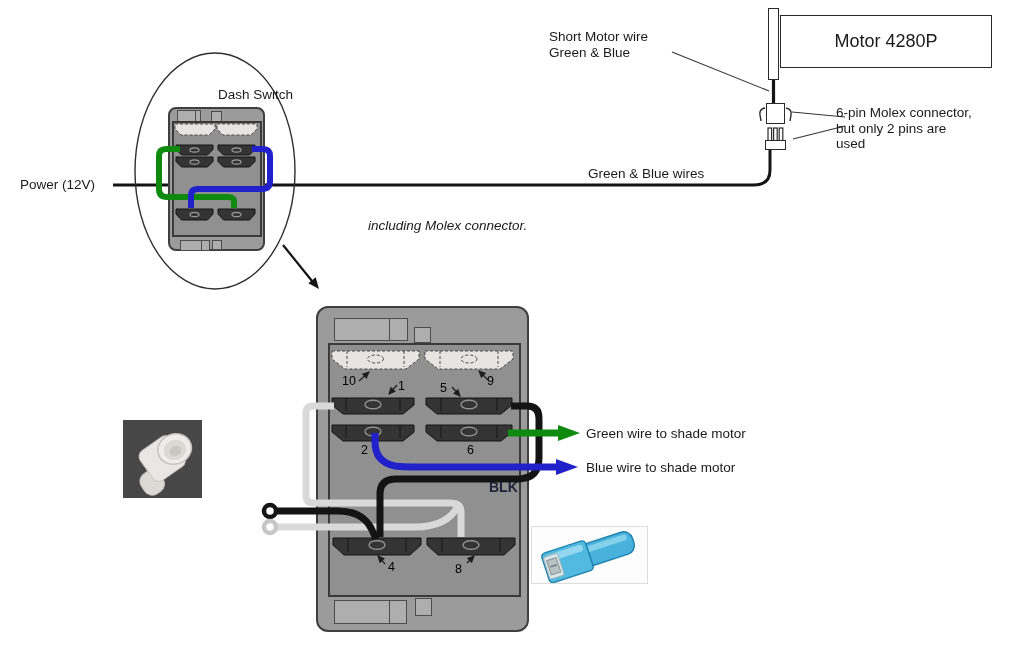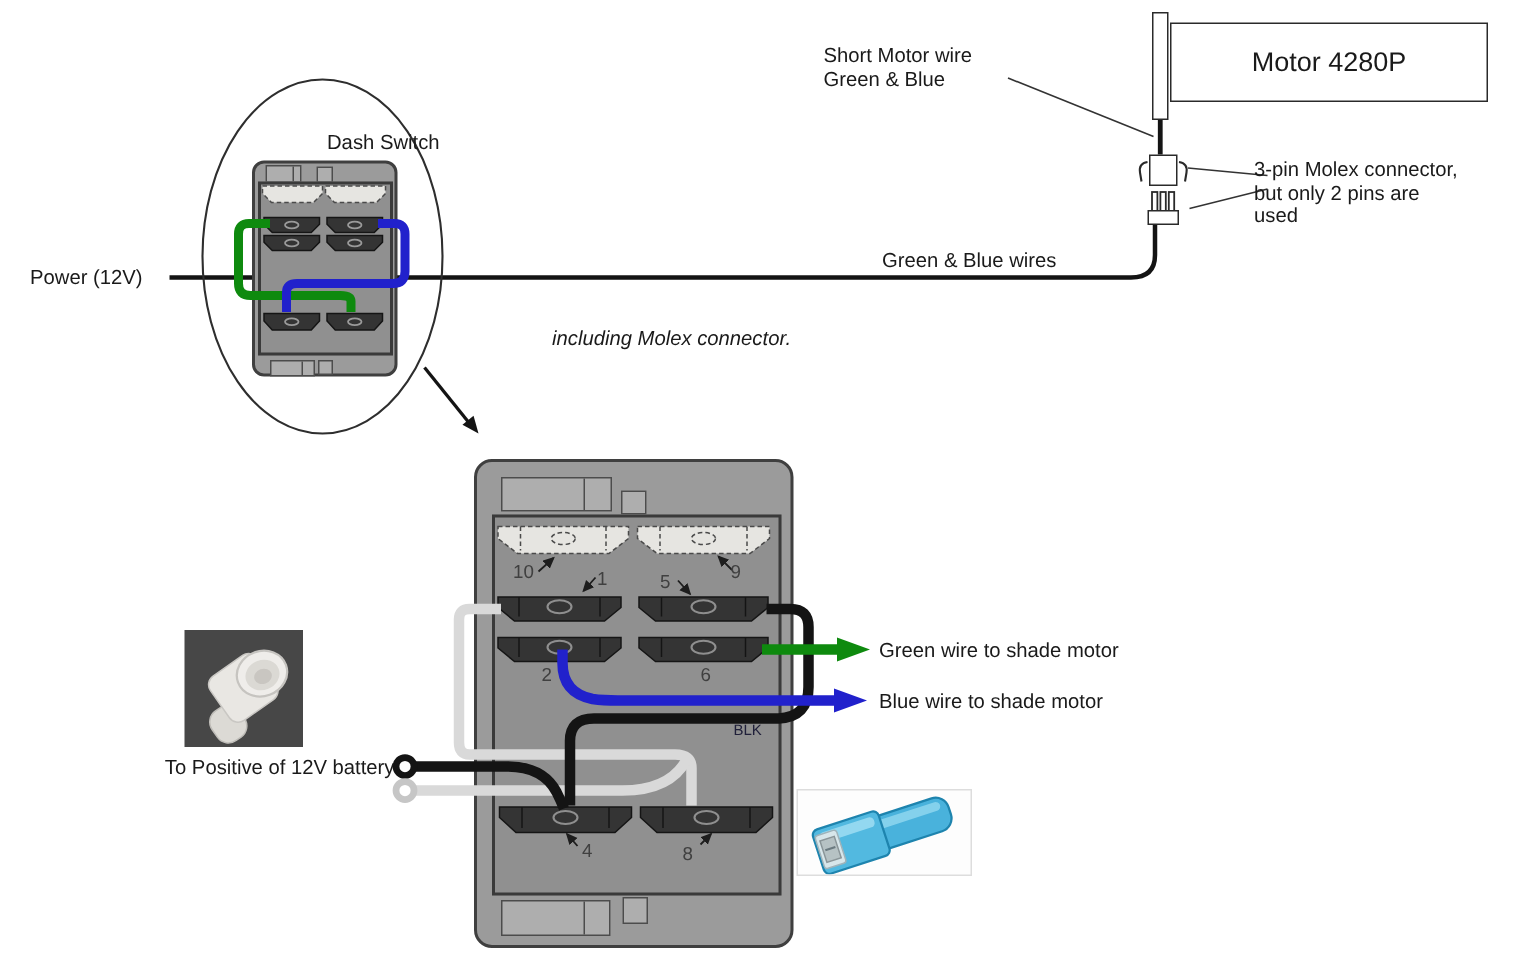--- a/index.html
+++ b/index.html
@@ -7,21 +7,21 @@
          font-family:"Liberation Sans", sans-serif;color:#1a1a1a;}
   .abs{position:absolute;}
   .txt{position:absolute;font-size:13.5px;line-height:15.5px;white-space:nowrap;color:#1a1a1a;}
   .ctr{white-space:normal;}
   svg{position:absolute;left:0;top:0;}
   .layer1{z-index:1;} .layer2{z-index:2;} .layer3{z-index:3;} .layer4{z-index:4;}
   .switch-body{position:absolute;background:#9b9b9b;border:2px solid #3f3f3f;box-sizing:border-box;}
   .inner-panel{position:absolute;background:#909090;border:2px solid #3a3a3a;box-sizing:border-box;}
   .tab{position:absolute;background:#aeaeae;border:1.5px solid #4c4c4c;box-sizing:border-box;}
   .tab .divider{position:absolute;top:0;bottom:0;width:0;border-left:1.5px solid #4c4c4c;}
-  .pin-label{position:absolute;font-size:12.5px;color:#404040;}
+  .pin-label{position:absolute;font-size:12.5px;color:#000000;}
   .photo{position:absolute;overflow:hidden;}
 </style>
 </head>
 <body>
 
 <div id="stage">
 
   <svg class="layer1" width="1024" height="650" viewBox="0 0 1024 650">
 
     <path d="M113,185 H754 Q770,185 770,170 V150" fill="none" stroke-width="3" stroke="#141414"></path>
@@ -222,31 +222,30 @@
   <div class="txt layer4" style="left:588px;top:166px;">Green &amp; Blue wires</div>
 
   <div class="txt layer4" style="left:368px;top:218px;font-style:italic;">including Molex connector.</div>
 
   <div class="txt ctr layer4" style="left:549px;top:29px;width:132px;">
     <div>Short Motor wire</div>
     <div>Green &amp; Blue</div>
   </div>
 
   <div class="txt ctr layer4" style="left:836px;top:105px;width:168px;">
-    <div>3-pin Molex connector,</div>
+    <div>6-pin Molex connector,</div>
     <div>but only 2 pins are</div>
     <div>used</div>
   </div>
 
   <div class="txt layer4" style="left:586px;top:426px;">Green wire to shade motor</div>
   <div class="txt layer4" style="left:586px;top:460px;text-align:right;">Blue wire to shade motor</div>
 
-  <div class="txt layer4" style="left:489px;top:480px;font-size:10px;color:#20203a;">BLK</div>
-
-  <div class="txt layer4" style="left:58px;top:504px;width:205px;text-align:right;">To Positive of 12V battery</div>
+  <div class="txt layer4" style="left:489px;top:480px;font-size:14px;color:#20203a;font-weight:bold;">BLK</div>
+
 
   <div class="pin-label layer4" style="left:342px;top:374px;">10</div>
   <div class="pin-label layer4" style="left:487px;top:374px;">9</div>
   <div class="pin-label layer4" style="left:398px;top:379px;">1</div>
   <div class="pin-label layer4" style="left:440px;top:381px;">5</div>
   <div class="pin-label layer4" style="left:361px;top:443px;">2</div>
   <div class="pin-label layer4" style="left:467px;top:443px;">6</div>
   <div class="pin-label layer4" style="left:388px;top:560px;">4</div>
   <div class="pin-label layer4" style="left:455px;top:562px;">8</div>
 

